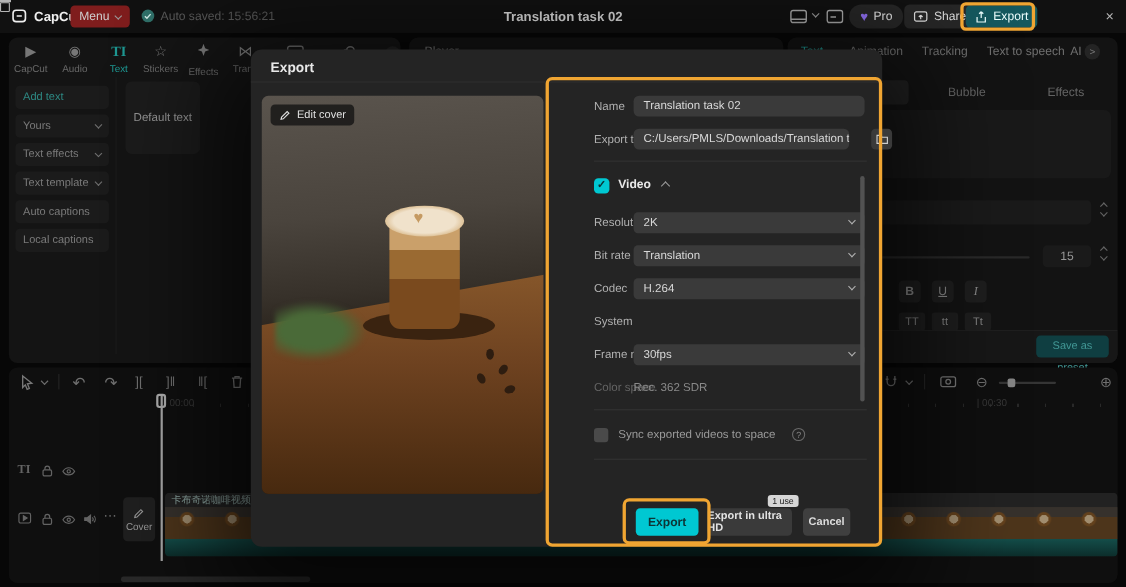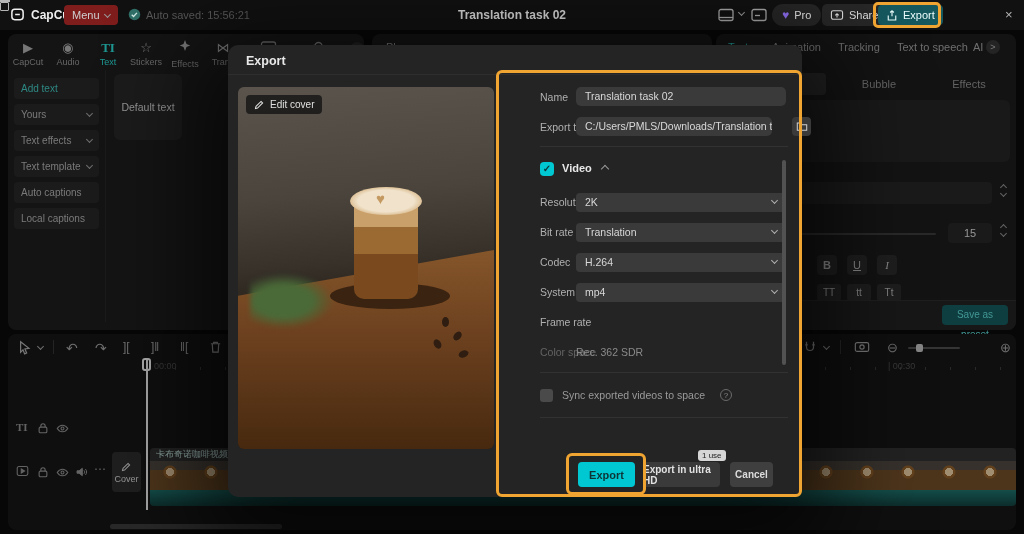--- a/index.html
+++ b/index.html
@@ -406,23 +406,23 @@
     <div class="f-label" style="top:151px">Resolution</div>
     <div class="f-drop" style="top:148px"><span>2K</span><span class="chev"></span></div>
 
     <div class="f-label" style="top:181px">Bit rate</div>
     <div class="f-drop" style="top:178px"><span>Translation</span><span class="chev"></span></div>
 
     <div class="f-label" style="top:211px">Codec</div>
     <div class="f-drop" style="top:208px"><span>H.264</span><span class="chev"></span></div>
 
     <div class="f-label" style="top:241px">System</div>
-    <div class="f-drop" style="top:238px"><span>mp4</span><span class="chev"></span></div>
 
     <div class="f-label" style="top:271px">Frame rate</div>
+    <div class="f-drop" style="top:268px"><span>30fps</span><span class="chev"></span></div>
 
     <div class="f-label" style="top:301px;color:#636363">Color space</div>
     <div class="f-label" style="left:348px;top:301px;color:#8a8a8a">Rec. 362 SDR</div>
 
     <div id="form-scroll"></div>
 
     <div class="dlg-div" style="top:327px"></div>
 
     <div id="sync-check"></div>
     <div id="sync-label">Sync exported videos to space</div>

